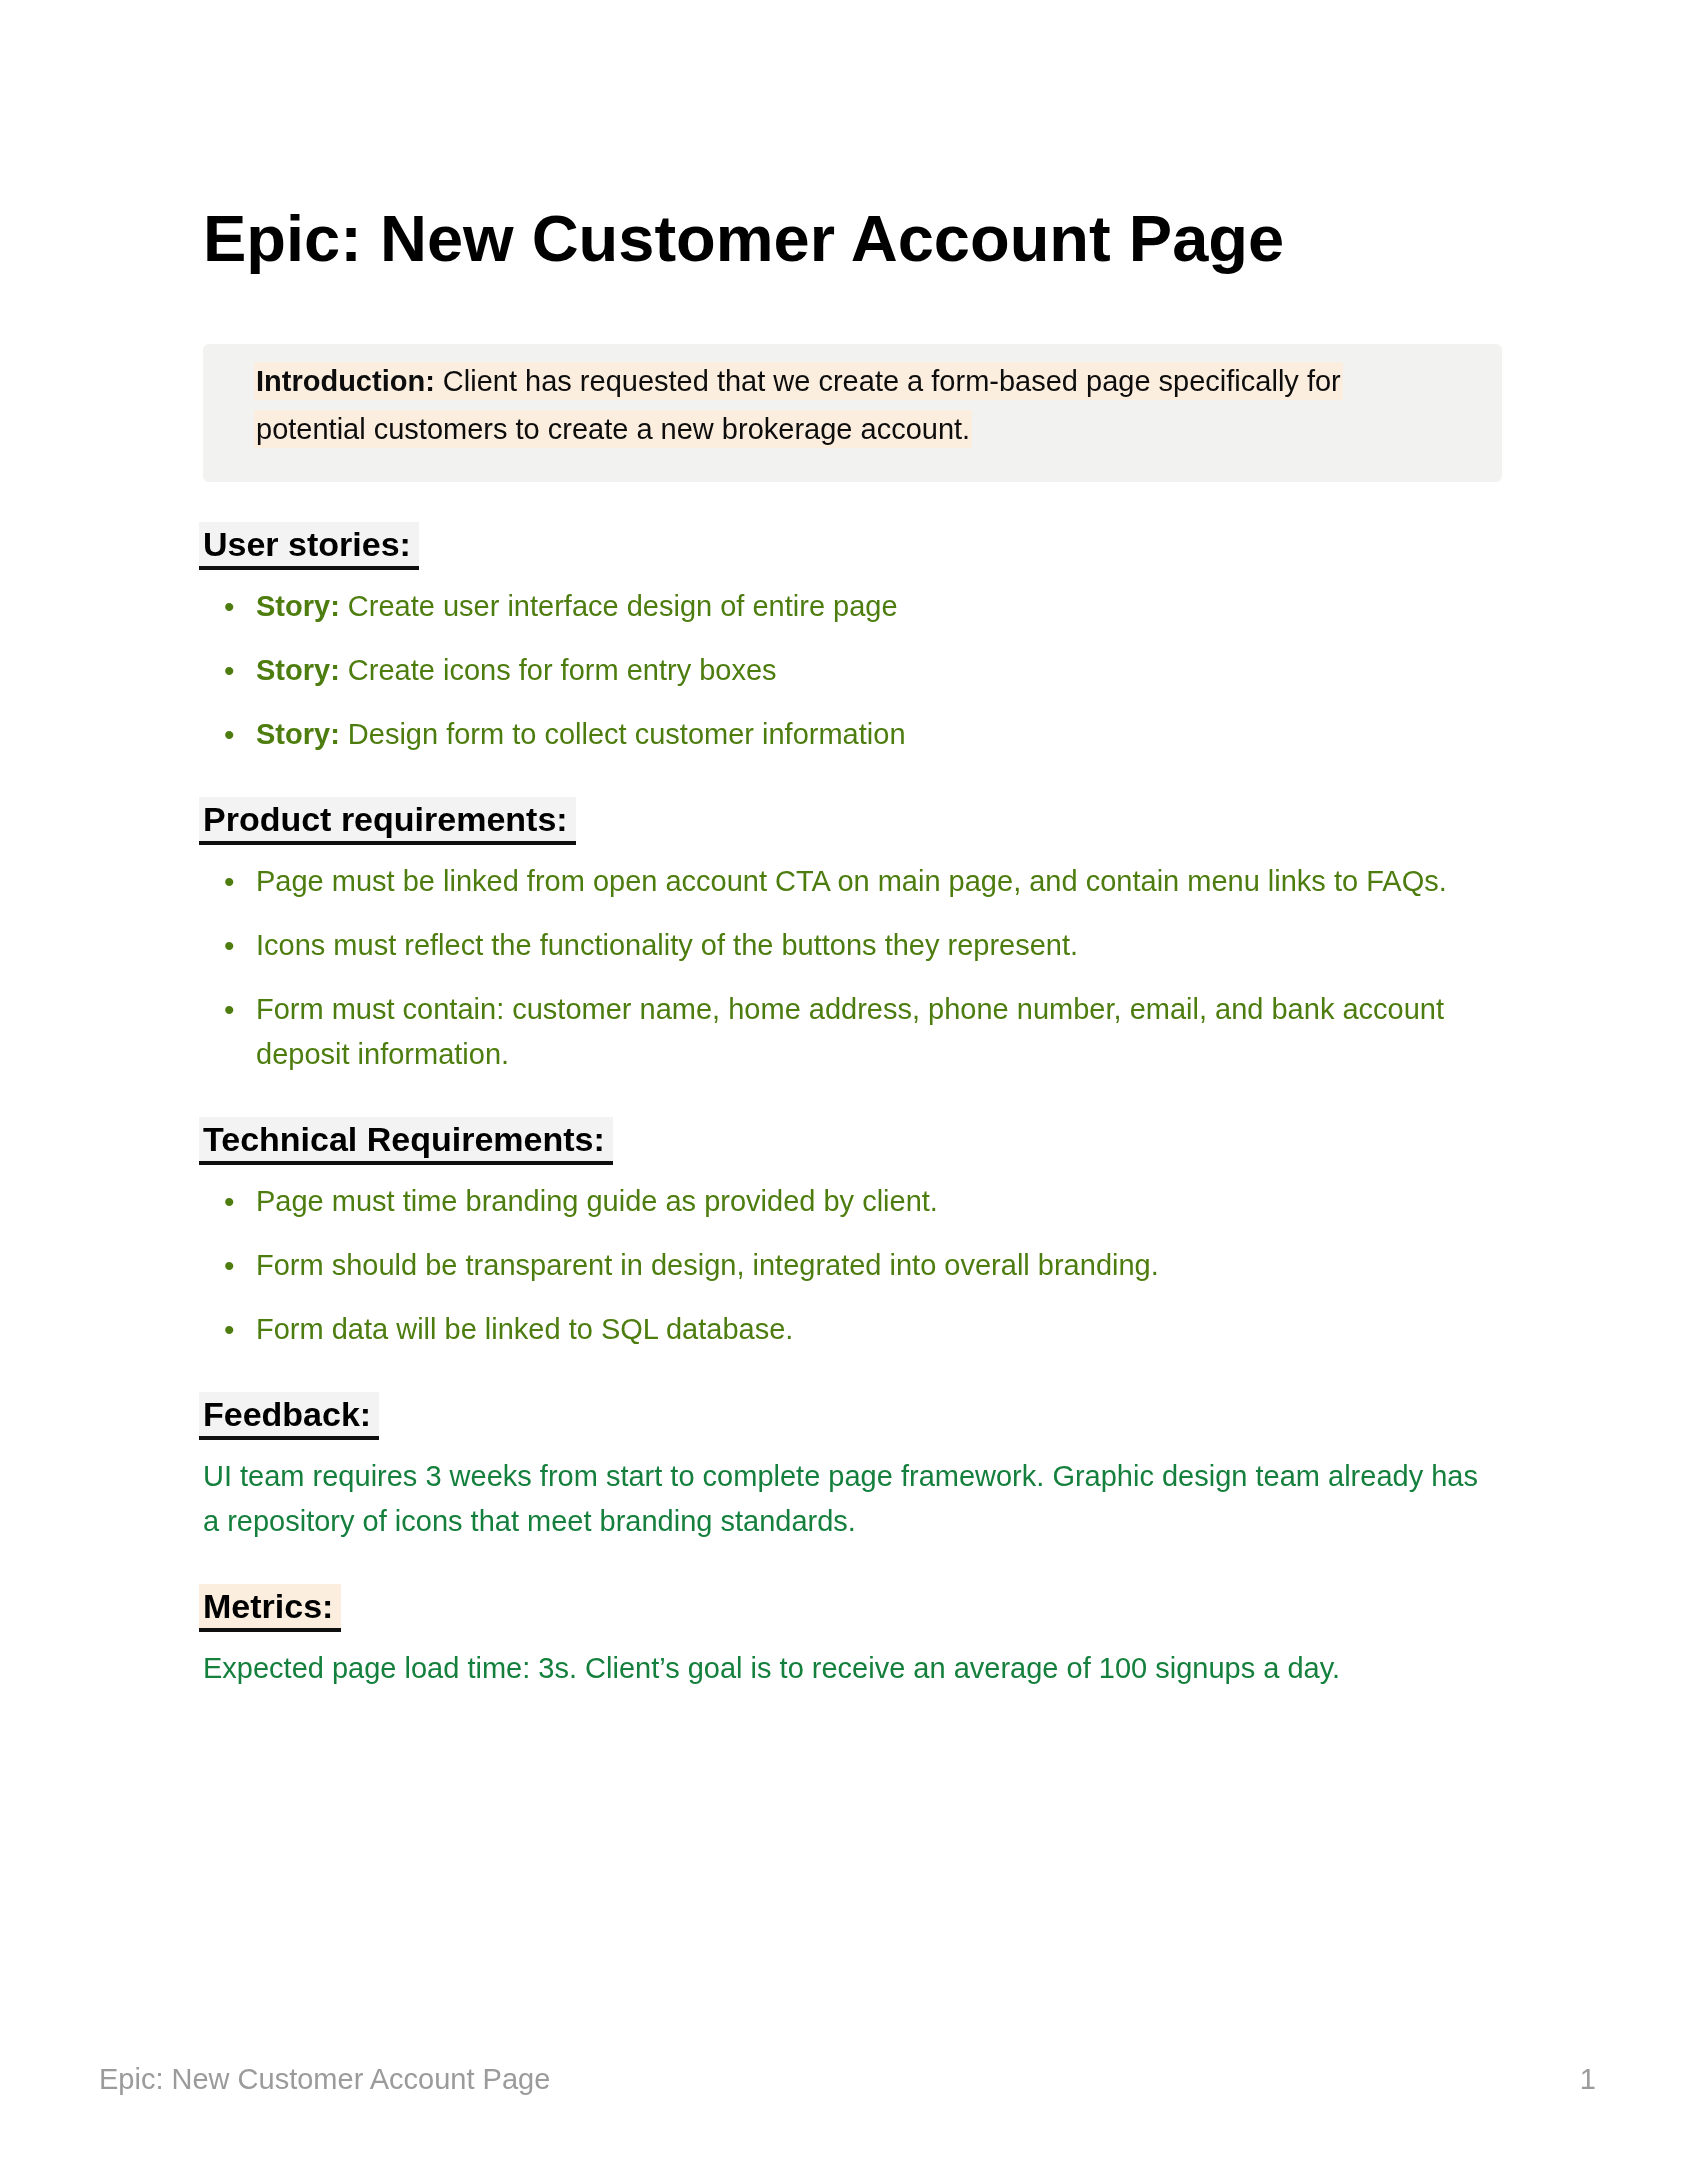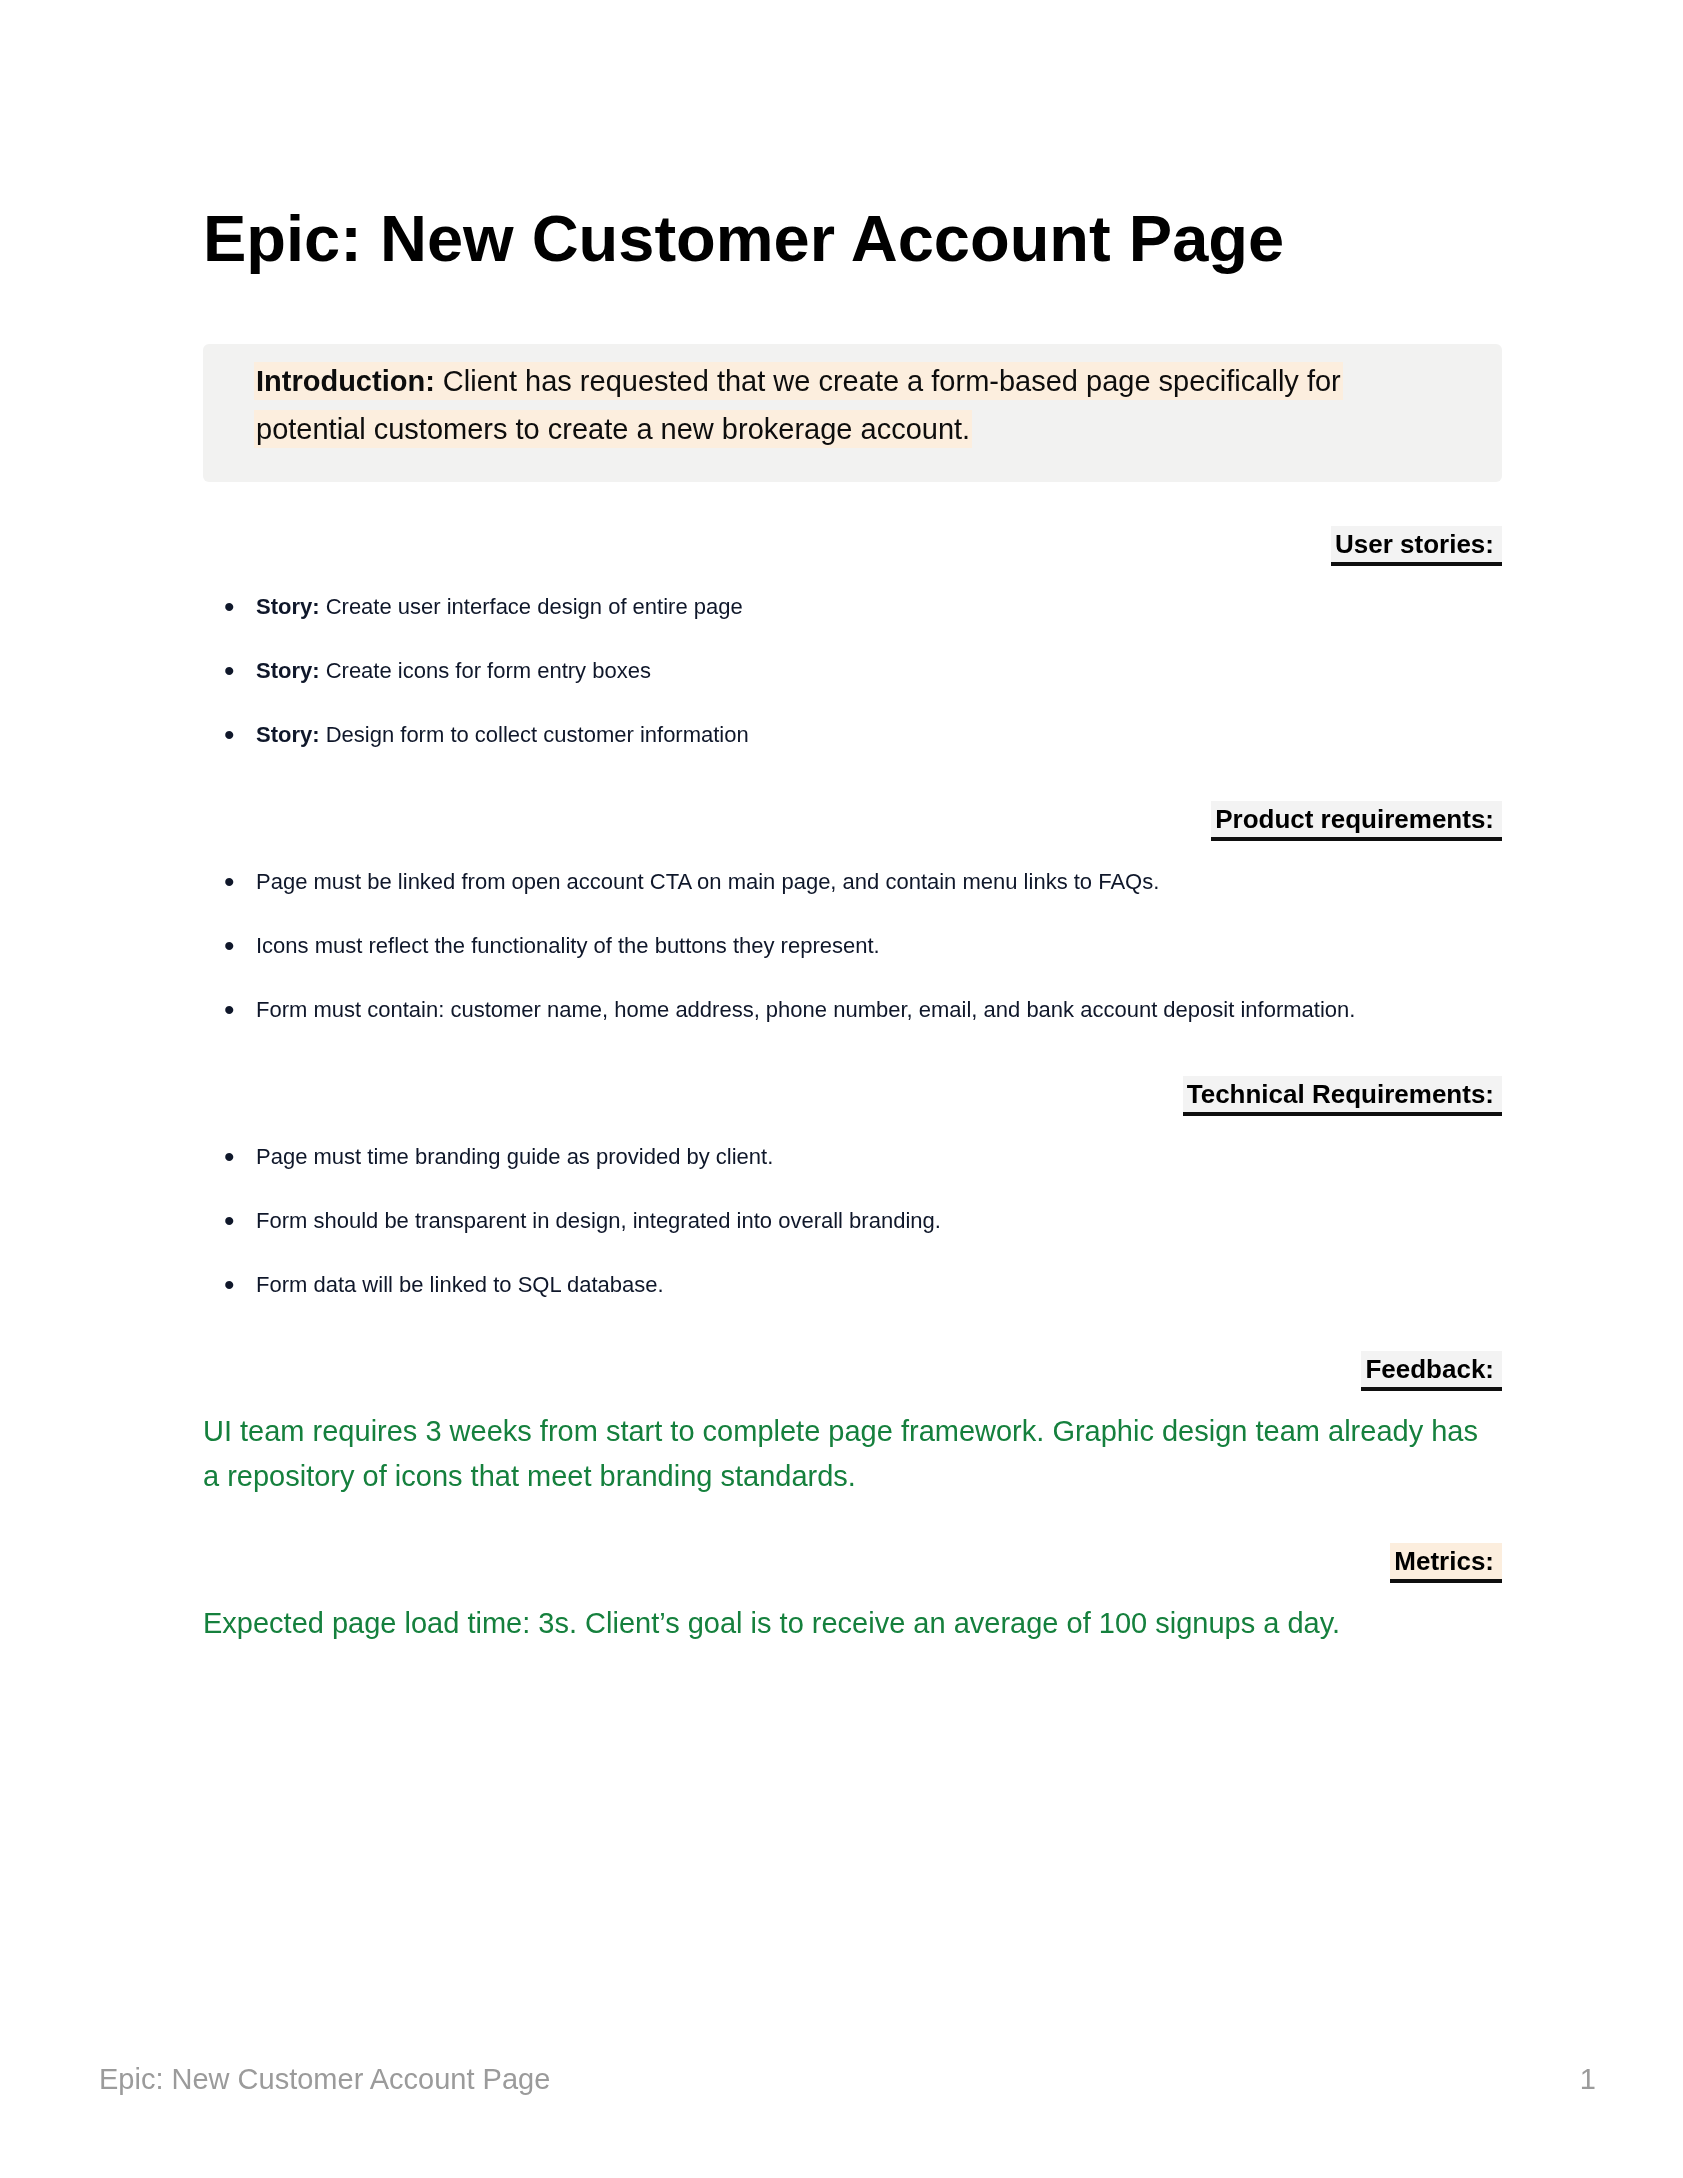--- a/index.html
+++ b/index.html
@@ -46,45 +46,44 @@
     line-height:48px;
   }
   .hl{
     background:var(--highlight-peach);
     padding:3px 2px;
     box-decoration-break:clone;
     -webkit-box-decoration-break:clone;
   }
   .b{font-weight:700;}
   .section h2{
-    margin:40px 0 18px 12px;
-    font-size:26px;
+    margin:40px 0 18px 0;
+    font-size:34px;
     line-height:44px;
     font-weight:700;
     color:#000000;
-    text-align:right;
   }
   .h2-hl{
     background:var(--heading-highlight);
     padding:3px 8px 3px 4px;
     margin-left:-4px;
     border-bottom:4px solid #0f0f0f;
   }
   .h2-hl.peach{background:var(--highlight-peach);}
   ul.bullets{
     list-style:none;
     margin:0;padding:0;
   }
   ul.bullets li{
     position:relative;
     padding-left:53px;
-    font-size:22px;
+    font-size:29px;
     line-height:45px;
     margin-bottom:19px;
-    color:#0f172a;
+    color:#4d7c0f;
   }
   ul.bullets li::before{
     content:"\2022";
     position:absolute;
     left:21px;top:0;
     font-size:30px;
   }
   .para{
     margin:0 0 19px 0;
     font-size:29px;

